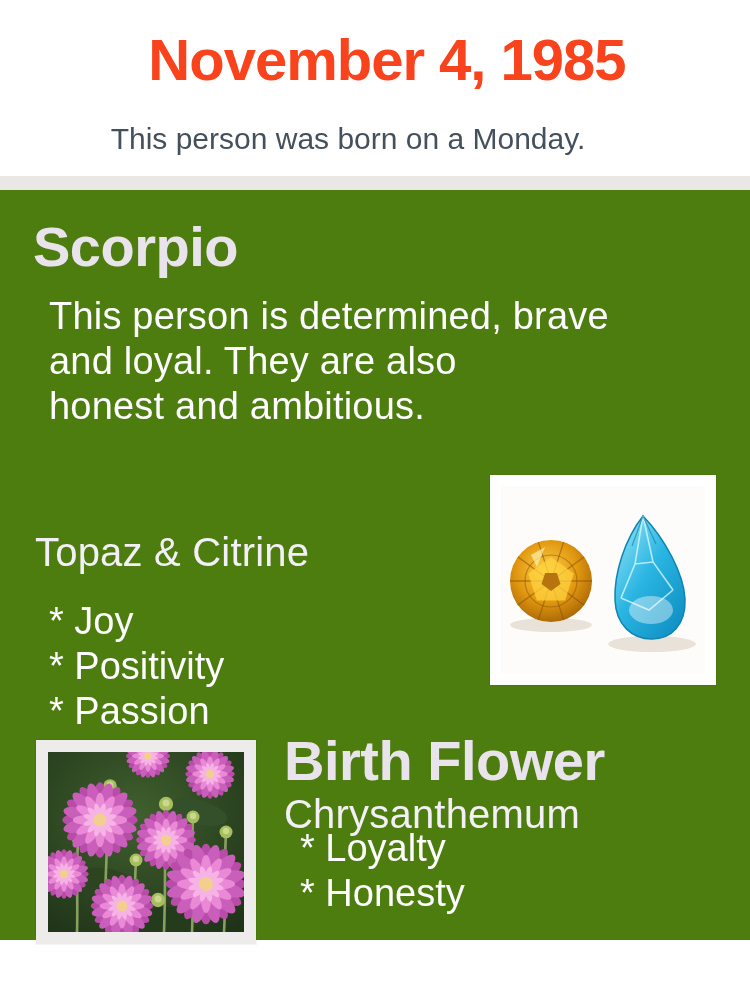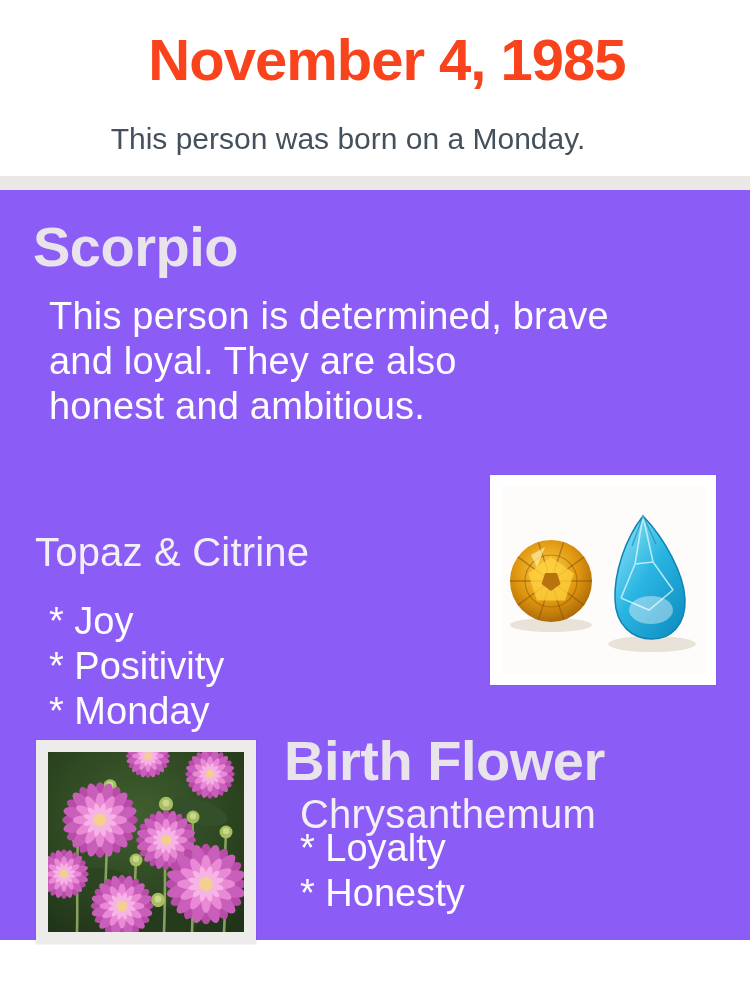--- a/index.html
+++ b/index.html
@@ -7,34 +7,34 @@
         font-family:"Liberation Sans","DejaVu Sans",sans-serif;background:#ffffff;}
   
   .hdr-date{position:absolute;top:12px;left:0;width:750px;text-align:center;
             font-size:58px;line-height:72px;font-weight:700;letter-spacing:-1px;color:#F9431C;margin:12px;}
   .hdr-summary{position:absolute;top:81px;left:0;width:750px;text-align:center;
             font-size:36px;line-height:40px;font-weight:400;letter-spacing:-0.5px;color:#171717;}
   .hdr-monday{position:absolute;top:119px;left:0;width:696px;text-align:center;
             font-size:30px;line-height:40px;color:#44515C;}
   .divider{position:absolute;top:176px;left:0;width:750px;height:14px;background:#E9E8E5;}
   
-  .main{position:absolute;top:190px;left:0;width:750px;height:750px;background:#8b5cf6;}
+  .main{position:absolute;top:190px;left:0;width:750px;height:750px;background:#4d7c0f;}
   .big-heading{position:absolute;margin:0;font-size:56px;line-height:70px;font-weight:700;
                letter-spacing:-0.5px;color:#E9E3EC;}
   .sub-name{position:absolute;font-size:40px;line-height:48px;color:#F3EFF6;letter-spacing:0.2px;}
   .desc{position:absolute;left:49px;top:104px;width:700px;margin:0;
         font-size:38px;line-height:45px;color:#FDFCFE;letter-spacing:0.2px;font-weight:400;}
   .traits{position:absolute;margin:16px;padding:0;list-style:none;
           font-size:38px;line-height:45px;color:#FDFCFE;}
   #zodiac-heading{left:33px;top:22px;}
   #birthstone-heading{left:33px;top:272px;}
   #stones-name{left:35px;top:338px;}
   #birthstone-traits{left:33px;top:393px;}
   #birthflower-heading{left:284px;top:536px;}
-  #flower-name{left:284px;top:600px;margin-left:16px;}
+  #flower-name{left:284px;top:600px;}
   #birthflower-traits{left:284px;top:620px;}
   
   .photo-card{position:absolute;background:#ffffff;box-shadow:0 0 0 1px rgba(0,0,0,0.04);}
   #gem-card{left:490px;top:285px;width:226px;height:210px;}
   #gem-card svg{position:absolute;left:11px;top:11px;}
   #flower-card{left:36px;top:550px;width:220px;height:204px;background:#EDECEA;}
   #flower-card svg{position:absolute;left:12px;top:12px;}
 </style>
 </head>
 <body>
@@ -52,21 +52,21 @@
     <div class="desc">
       <div>This person is determined, brave</div>
       <div>and loyal. They are also</div>
       <div>honest and ambitious.</div>
     </div>
 
     <div class="sub-name" id="stones-name">Topaz &amp; Citrine</div>
     <ul class="traits" id="birthstone-traits">
       <li>* Joy</li>
       <li>* Positivity</li>
-      <li>* Monday</li>
+      <li>* Passion</li>
     </ul>
 
     <div class="photo-card" id="gem-card">
       <svg width="204" height="188" viewBox="0 0 204 188">
         <defs>
           <radialGradient id="agrad" cx="45%" cy="38%" r="70%">
             <stop offset="0%" stop-color="#ffd24a"></stop>
             <stop offset="55%" stop-color="#e0960f"></stop>
             <stop offset="100%" stop-color="#9c5d06"></stop>
           </radialGradient>

